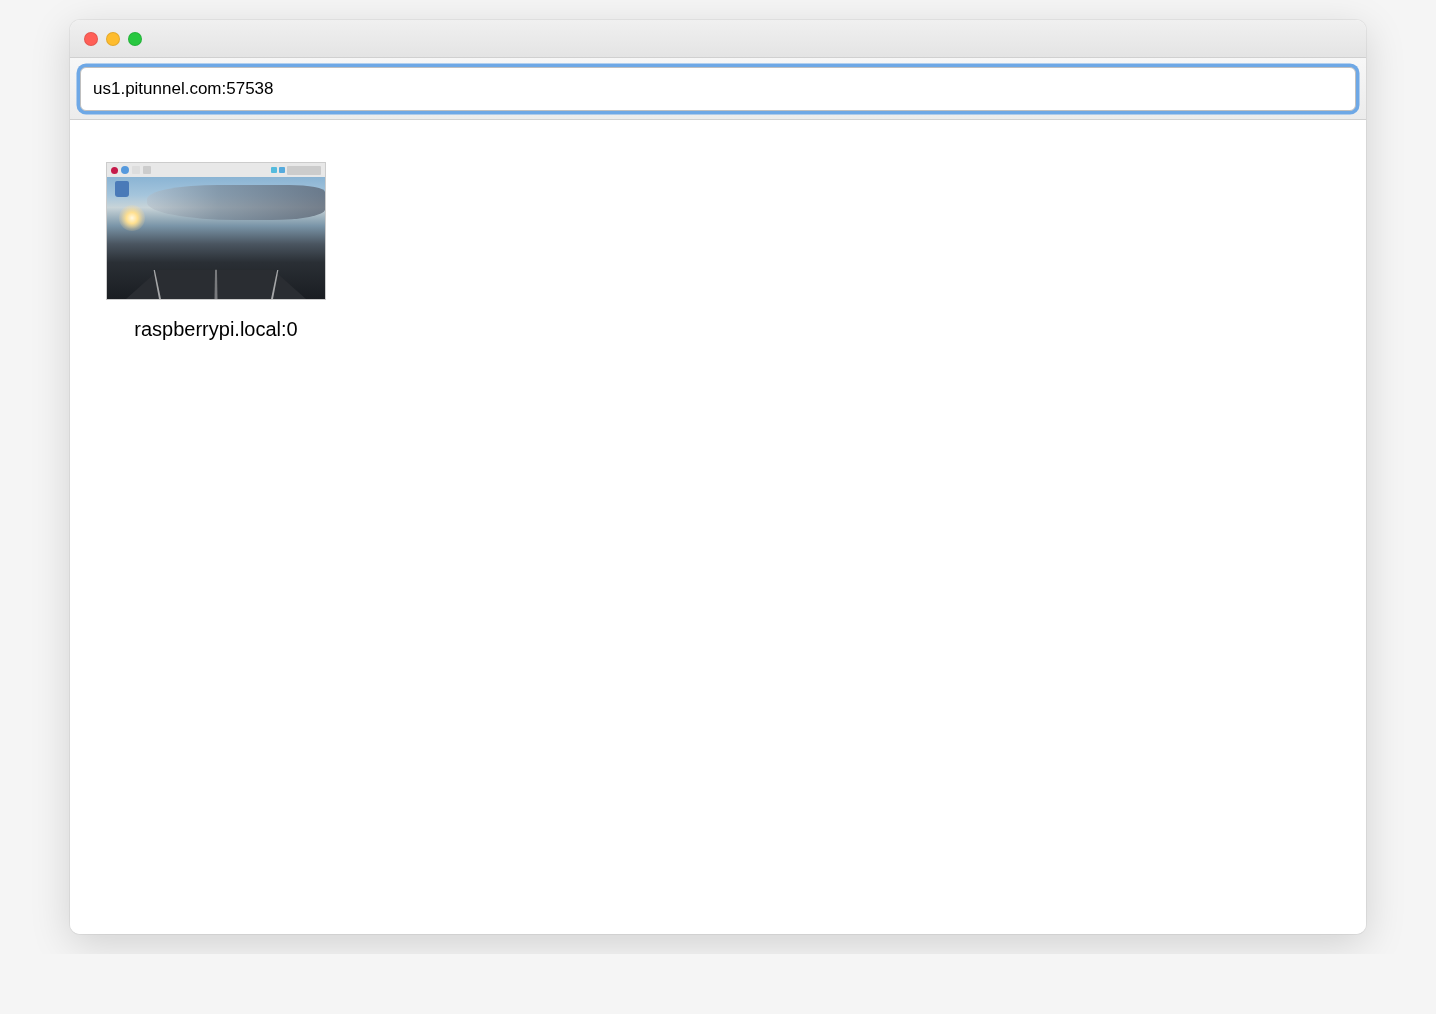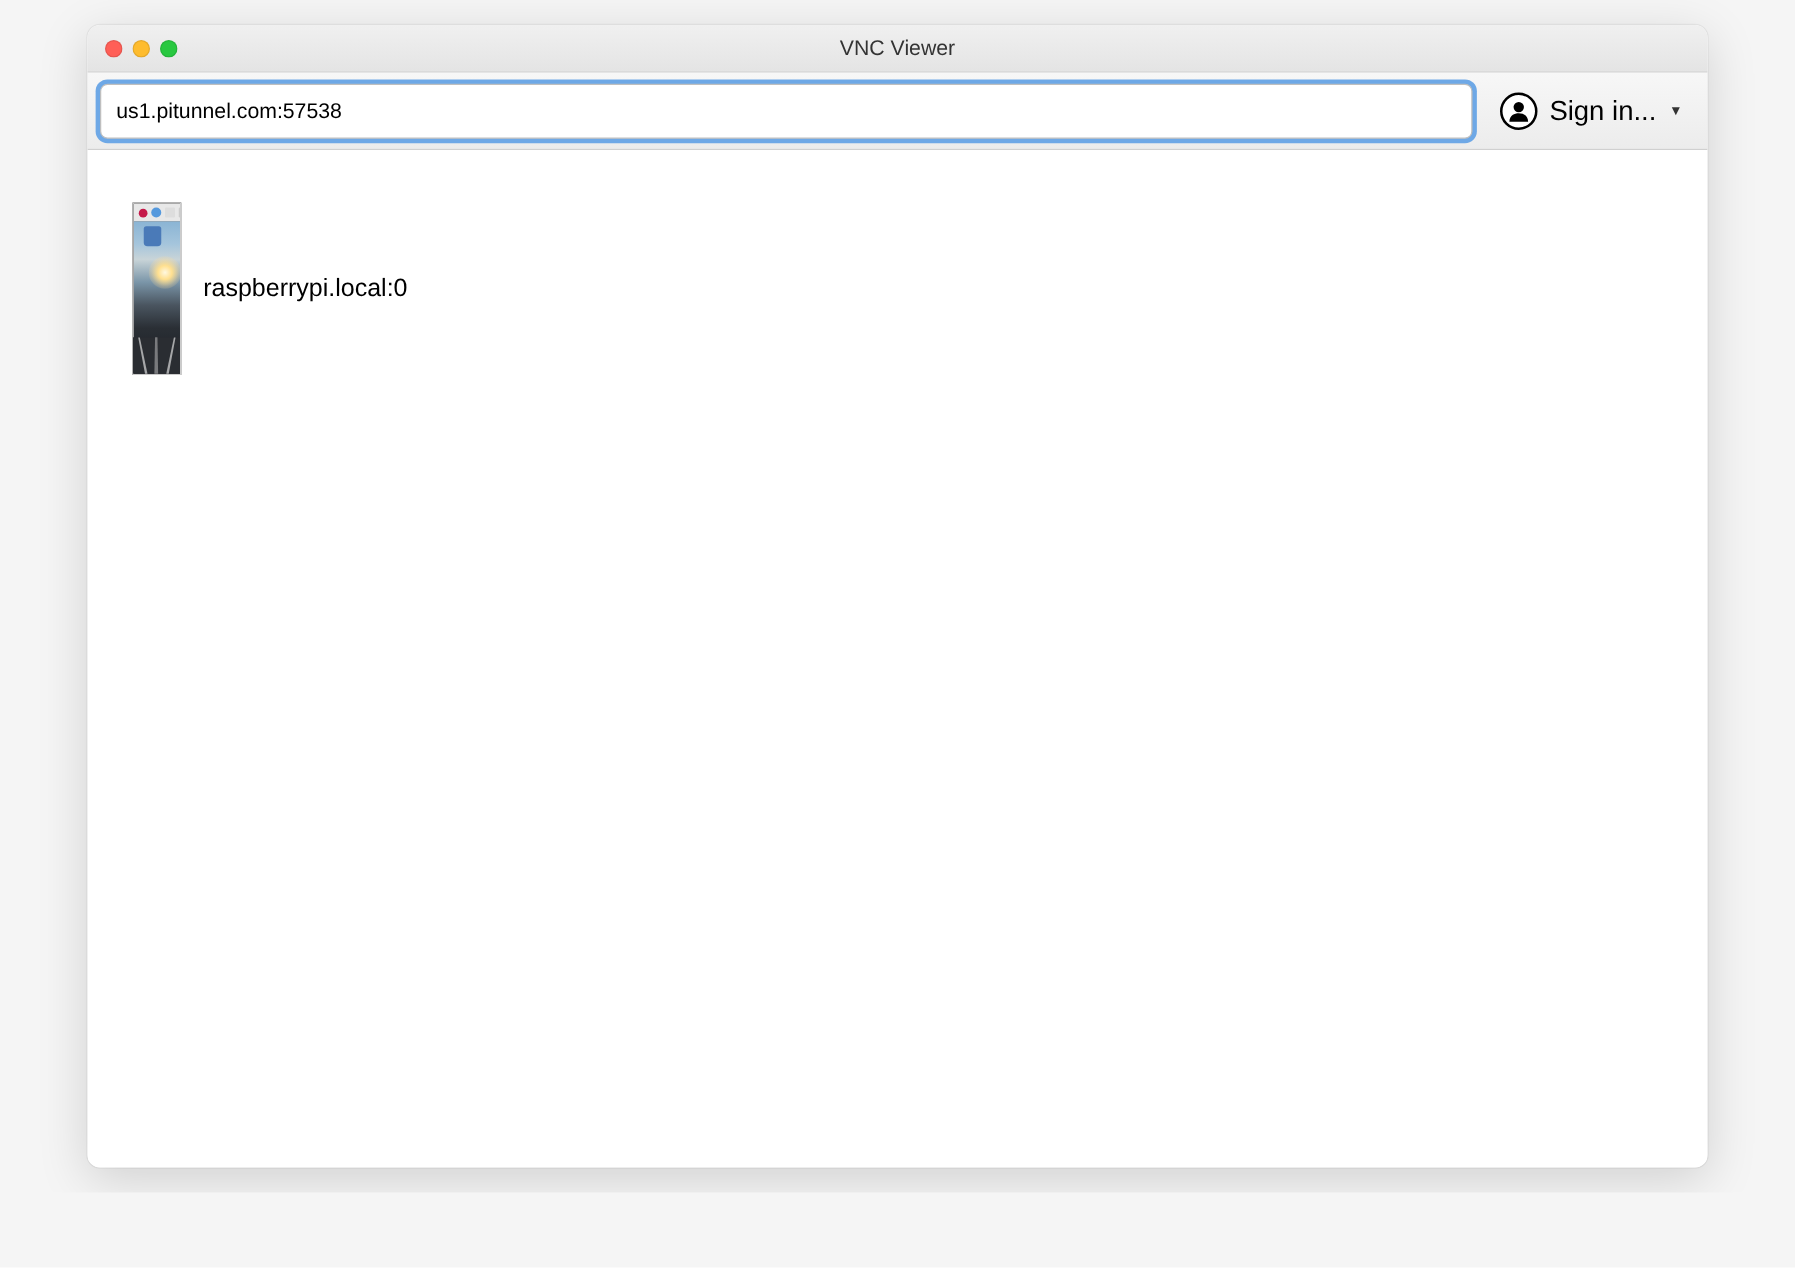--- a/index.html
+++ b/index.html
@@ -111,21 +111,21 @@
       background: #ffffff;
       padding: 42px 36px;
       display: flex;
       flex-wrap: wrap;
       align-content: flex-start;
       gap: 30px;
     }
     .connection-item {
       width: 220px;
       display: flex;
-      flex-direction: row;
+      flex-direction: column;
       align-items: center;
       gap: 18px;
       cursor: pointer;
     }
     .thumbnail {
       width: 220px;
       height: 138px;
       border: 1px solid #ccc;
       background: #333;
       position: relative;
@@ -264,36 +264,25 @@
 </head>
 <body>
 
 <div class="window">
   <div class="titlebar">
     <div class="traffic-lights">
       <div class="traffic-light tl-close"></div>
       <div class="traffic-light tl-min"></div>
       <div class="traffic-light tl-max"></div>
     </div>
-    <div class="window-title">VNC Viewer</div>
   </div>
 
   <div class="toolbar">
     <div class="address-wrapper">
       <input type="text" class="address-input" value="us1.pitunnel.com:57538" style="">
-    </div>
-    <div class="signin-button">
-      <span class="user-icon">
-        <svg viewBox="0 0 24 24" fill="#000">
-          <circle cx="12" cy="8" r="5"></circle>
-          <path d="M3 22 C3 16, 8 14, 12 14 C16 14, 21 16, 21 22 Z"></path>
-        </svg>
-      </span>
-      <span>Sign in...</span>
-      <span class="dropdown-caret">▼</span>
     </div>
   </div>
 
   <div class="content">
     <div class="connection-item">
       <div class="thumbnail">
         <div class="thumb-desktop">
           <div class="thumb-sun"></div>
           <div class="thumb-clouds"></div>
           <div class="thumb-road"></div>

